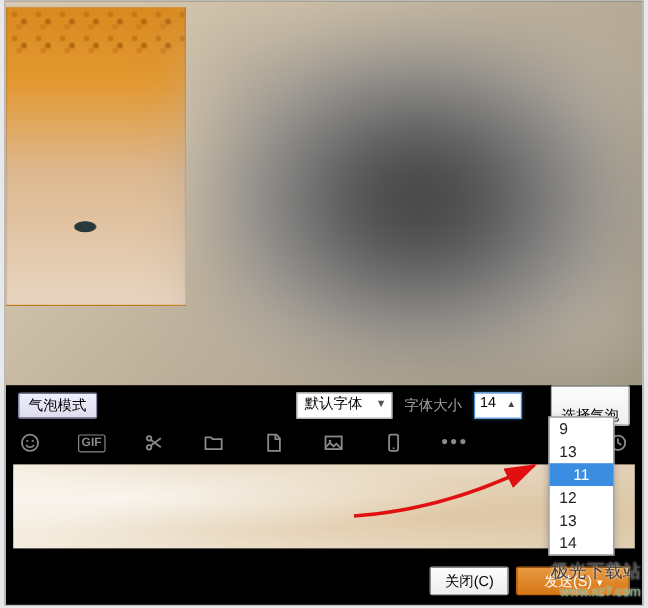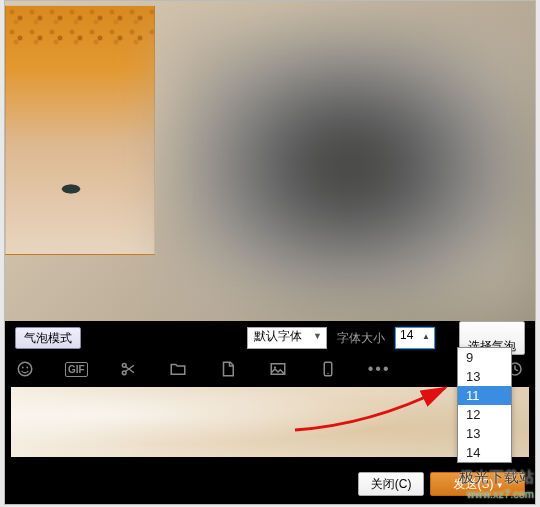--- a/index.html
+++ b/index.html
@@ -61,21 +61,21 @@
 .size-sel::after { content:"▲"; position:absolute; right:4px; top:4px; font-size:8px; color:#444; }
 .bubble-btn { height:22px; padding:16px 8px; font-size:12px; border:1px solid #aaa;
   background:linear-gradient(#fdfdfd,#eee); cursor:pointer; border-radius:2px; margin-left:20px; }
 
 .dropdown {
   position: absolute; left: 452px; top: 346px; width: 55px;
   background: #fff; border: 1px solid #888; box-shadow: 0 2px 6px rgba(0,0,0,0.25);
   z-index: 10;
 }
 .dropdown-item { padding: 2px 8px; font-size: 13px; color: #222; cursor: pointer; }
-.dropdown-item.hover { background: #3a8de0; color: #fff; }
+.dropdown-item.hover { background: #3a8de0; color: #fff; text-align: center; }
 
 .icon-row {
   position: absolute; left: 10px; top: 354px; right: 10px; height: 28px;
   display: flex; align-items: center; gap: 30px;
 }
 .tb-icon { width: 20px; height: 20px; display:flex; align-items:center; justify-content:center;
   color: #8a8a8a; cursor: pointer; }
 .tb-icon svg { width:18px; height:18px; fill: currentColor; }
 .gif-badge { font-size:10px; font-weight:bold; border:1.5px solid #8a8a8a;
   padding:1px 2px; border-radius:2px; color:#8a8a8a; cursor:pointer; }

